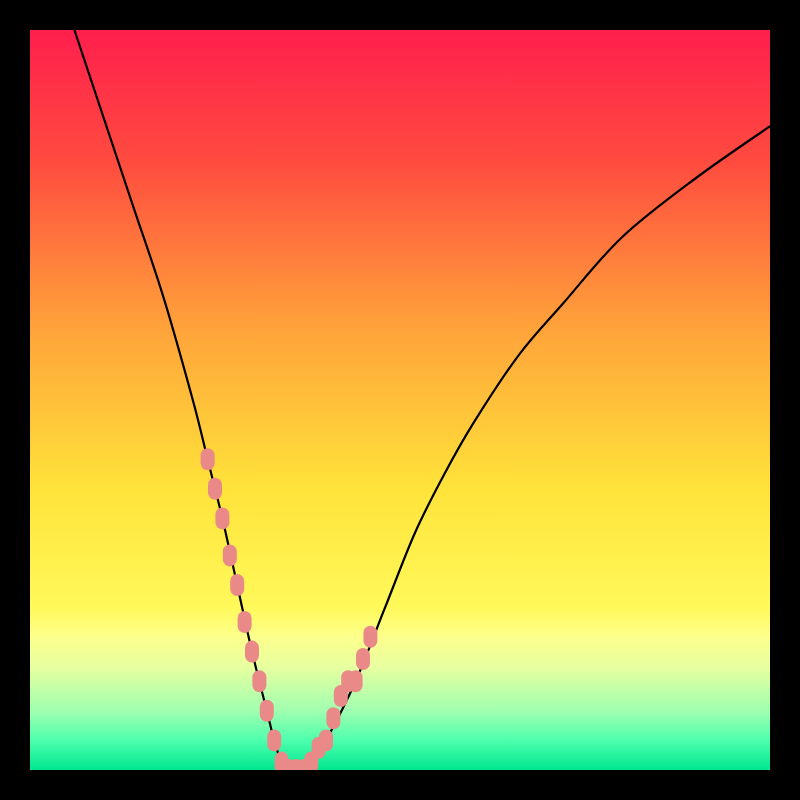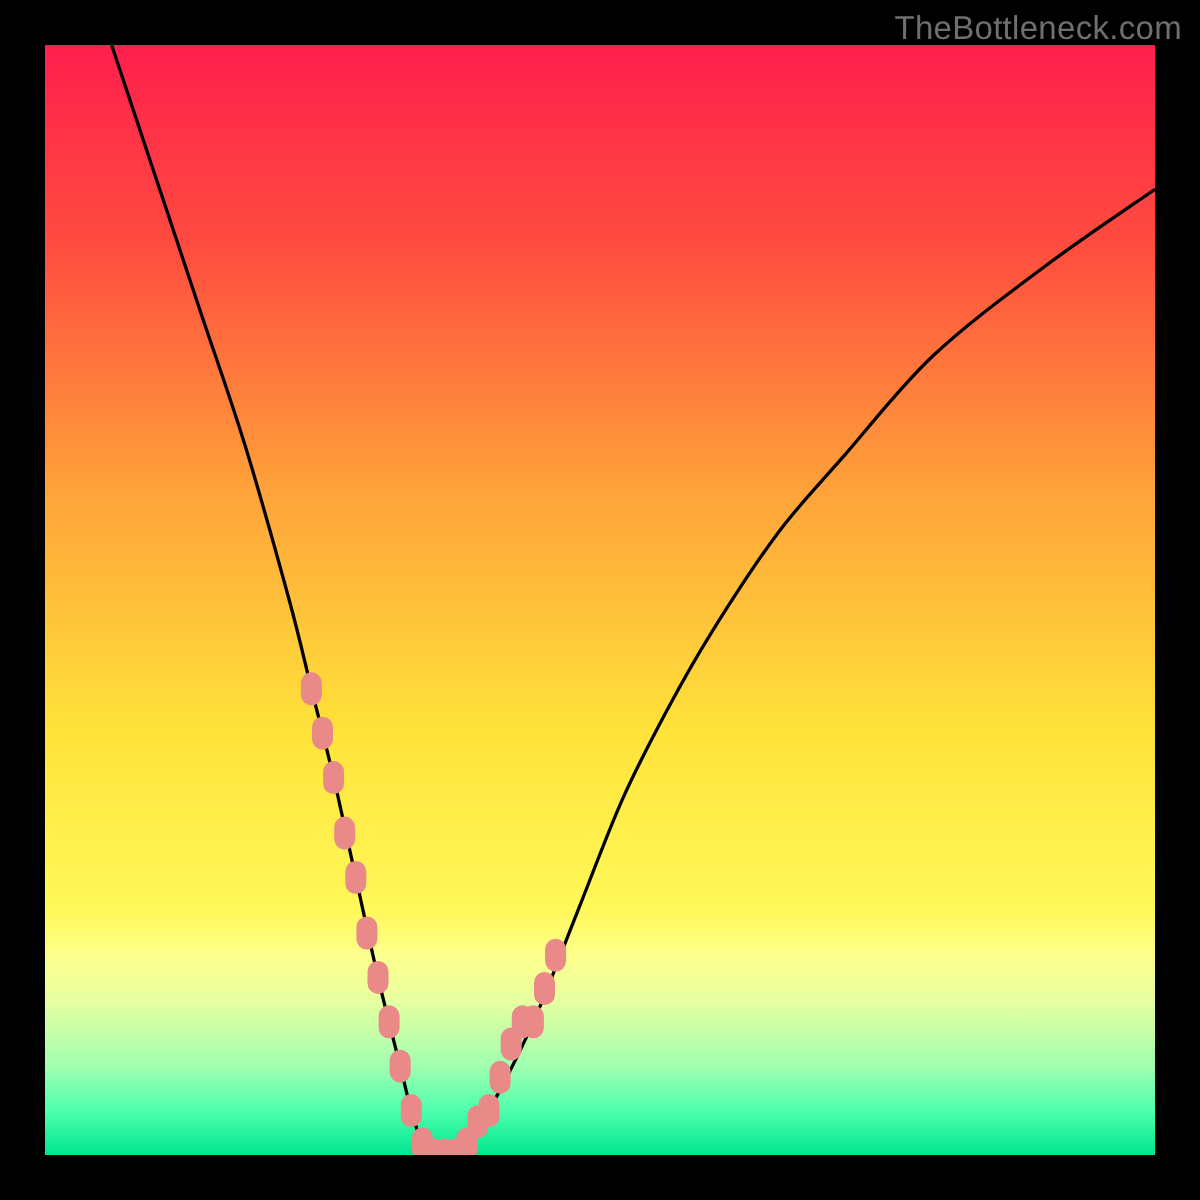--- a/index.html
+++ b/index.html
@@ -83,14 +83,13 @@
           <rect x="296.4" y="677.2" width="14" height="22" rx="7" fill="#e98a89"></rect>
           <rect x="303.8" y="655" width="14" height="22" rx="7" fill="#e98a89"></rect>
           <rect x="311.2" y="640.2" width="14" height="22" rx="7" fill="#e98a89"></rect>
           <rect x="318.6" y="640.2" width="14" height="22" rx="7" fill="#e98a89"></rect>
           <rect x="326" y="618" width="14" height="22" rx="7" fill="#e98a89"></rect>
           <rect x="333.40000000000003" y="595.8" width="14" height="22" rx="7" fill="#e98a89"></rect>
         </g>
     </svg>
   </div>
 
-  <div class="watermark">TheBottleneck.com</div>
 </div>
 
 </body></html>

